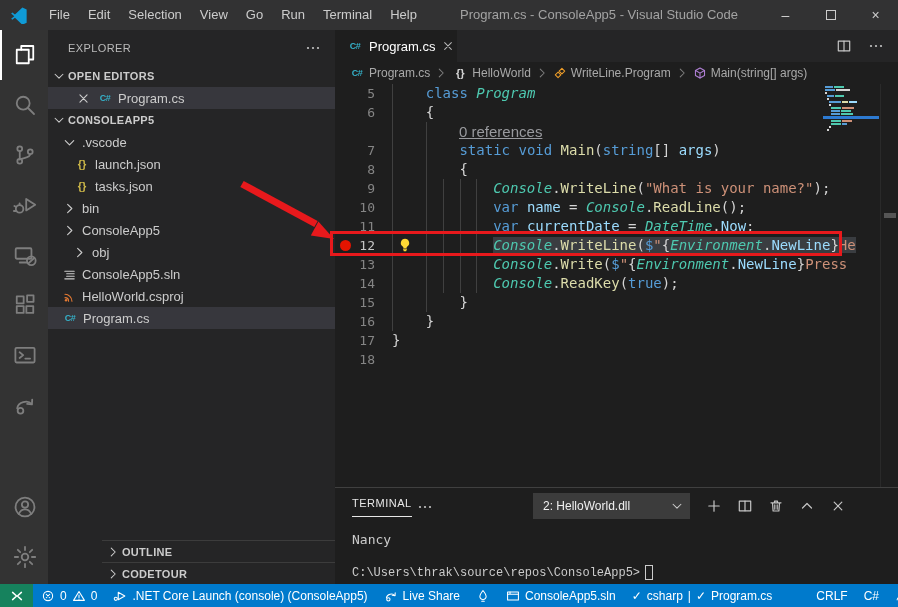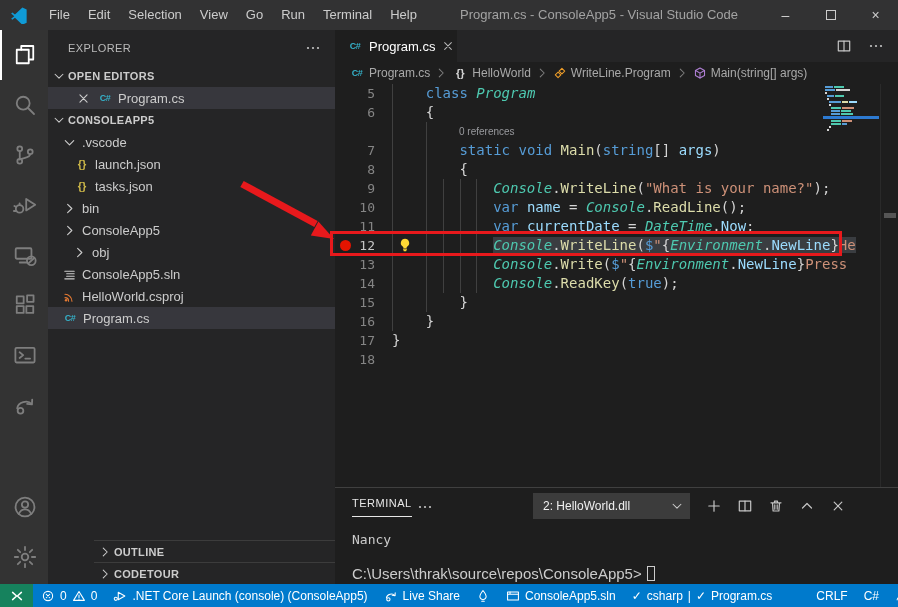--- a/index.html
+++ b/index.html
@@ -32,59 +32,59 @@
   .section-header{height:22px;display:flex;align-items:center;font-weight:bold;font-size:11px;color:#cccccc;letter-spacing:.3px;}
   .section-header .icon{margin:0 2px 0 4px;width:14px;height:14px;}
   .row{height:22px;display:flex;align-items:center;white-space:nowrap;position:relative;}
   .row.selected{background:#37373d;}
   .row .label{margin-left:5px;}
   .row .icon{width:15px;height:15px;}
   .txt-ic{display:inline-flex;width:16px;justify-content:center;font-weight:bold;font-size:11px;flex:none;}
   .braces{color:#cbb648;}
   .csharp-ic{color:#35b1c9;font-size:9px;letter-spacing:-.5px;}
   .ns-ic{color:#d4d4d4;font-size:11px;}
-  .sb-bottom{position:absolute;left:4px;right:0;bottom:0;padding-left:42px;}
+  .sb-bottom{position:absolute;left:12px;right:0;bottom:0;padding-left:42px;}
   .sb-bottom .section-header{border-top:1px solid #3c3c3c;}
 
   
   .main{position:absolute;left:335px;top:30px;right:0;bottom:23px;background:#1e1e1e;z-index:2;}
   .tabbar{height:32px;background:#252526;display:flex;align-items:stretch;}
   .tab{width:122px;background:#1e1e1e;display:flex;align-items:center;gap:6px;padding:0 8px 0 12px;color:#ffffff;font-size:13px;}
   .tab .close{color:#b6b6b6;width:14px;height:14px;}
   .tab-actions{margin-left:auto;display:flex;align-items:center;gap:16px;padding-right:14px;color:#c5c5c5;}
   .breadcrumb{height:22px;display:flex;align-items:center;font-size:12px;color:#a9a9a9;padding-left:14px;gap:4px;white-space:nowrap;}
   .breadcrumb .icon{width:14px;height:14px;}
   .bc-sep{color:#7e7e7e;width:12px;height:12px;}
   .class-ic{color:#ee9d28;}
   .method-ic{color:#b180d7;}
 
   .editor{position:absolute;left:0;right:0;top:54px;bottom:97px;overflow:hidden;}
   .code-line{height:19px;display:flex;position:relative;font-family:"DejaVu Sans Mono",monospace;font-size:14px;line-height:19px;color:#d4d4d4;}
   .ln{width:40px;flex:none;text-align:right;color:#858585;font-size:13px;}
   .code-line.current .ln{color:#c6c6c6;}
   pre.cl{margin:0 0 0 17px;font:inherit;white-space:pre;}
   .hlbg{background:#3a3d41;}
-  .codelens{height:19px;font-size:10px;line-height:19px;color:#999a9e;padding-left:124px;font-family:"Liberation Sans",sans-serif;}
+  .codelens{height:19px;font-size:15px;line-height:19px;color:#999a9e;padding-left:124px;font-family:"Liberation Sans",sans-serif;text-decoration:underline;}
   .bp{position:absolute;left:5px;top:4px;width:11px;height:11px;border-radius:50%;background:#e51400;}
   .bulb{position:absolute;left:62px;top:1px;width:16px;height:16px;}
   .guide{position:absolute;width:1px;background:#404040;}
   .tk-kw{color:#569cd6;text-align:right;}.tk-typ{color:#4ec9b0;font-style:italic;}.tk-fn{color:#dcdcaa;}.tk-var{color:#9cdcfe;}.tk-str{color:#ce9178;}.tk-pl{color:#d4d4d4;}
   .mini{position:absolute;right:19px;top:2px;width:56px;height:48px;}
   .sbar{position:absolute;right:0;top:0;bottom:0;width:18px;border-left:1px solid #2a2a2a;}
   .sbar .mark{position:absolute;left:3px;right:2px;top:129px;height:5px;background:#555;}
 
   
   .panel{position:absolute;left:0;right:0;bottom:0;height:97px;background:#1e1e1e;border-top:1px solid rgba(128,128,128,.35);color:#cccccc;}
   .panel-tab{position:absolute;left:17px;top:9px;font-size:11px;letter-spacing:.5px;color:#e7e7e7;padding-bottom:7px;border-bottom:1px solid #e7e7e7;}
   .panel-dots{position:absolute;left:82px;top:11px;color:#c5c5c5;}
   .term-select{position:absolute;left:198px;top:5px;width:157px;height:26px;background:#3c3c3c;color:#f0f0f0;font-size:12px;display:flex;align-items:center;padding-left:10px;}
   .term-select .icon{position:absolute;right:6px;width:14px;height:14px;color:#cccccc;}
   .panel-actions{position:absolute;left:371px;top:10px;display:flex;gap:15px;color:#c5c5c5;}
   .term-out{position:absolute;left:17px;top:44px;font-family:"DejaVu Sans Mono",monospace;font-size:13px;color:#cccccc;}
-  .term-prompt{position:absolute;left:17px;top:77px;display:flex;align-items:center;font-family:Liberation Sans, sans-serif;font-size:15px;color:#cccccc;}
+  .term-prompt{position:absolute;left:17px;top:77px;display:flex;align-items:center;font-family:Liberation Mono, monospace;font-size:12px;color:#cccccc;}
   .cursor{width:8px;height:15px;border:1px solid #cccccc;margin-left:5px;}
 
   
   .statusbar{position:absolute;left:0;right:0;bottom:0;height:23px;background:#007acc;color:#ffffff;font-size:12px;display:flex;align-items:center;z-index:6;white-space:nowrap;}
   .sb-remote{width:33px;height:100%;background:#16825d;display:flex;align-items:center;justify-content:center;flex:none;}
   .sb-item{display:flex;align-items:center;gap:5px;padding:0 8px;height:100%;}
   .sb-item .icon{width:14px;height:14px;}
   .sb-right{margin-left:auto;display:flex;align-items:center;height:100%;}
   .sb-gap{margin-right:28px;}
 

